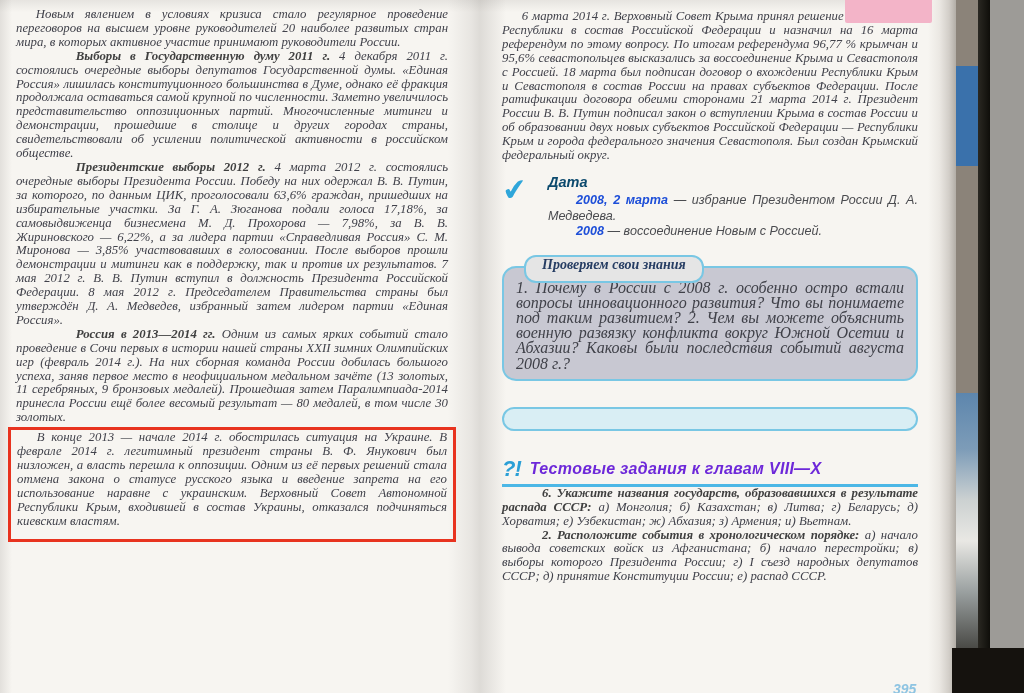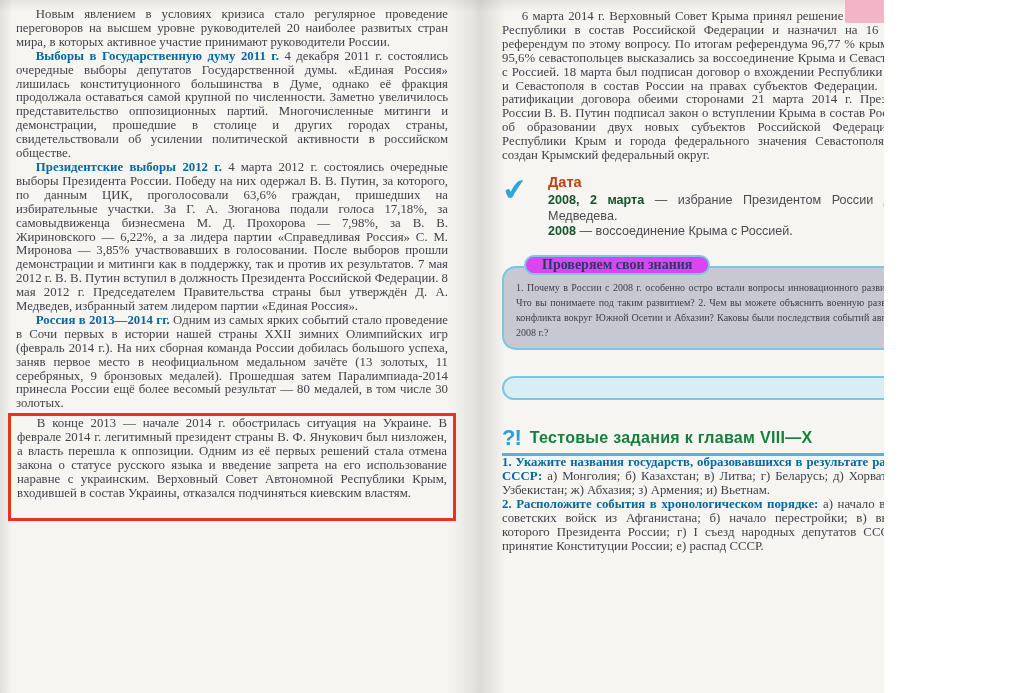--- a/index.html
+++ b/index.html
@@ -1,19 +1,20 @@
 <!DOCTYPE html>
 <html lang="ru"><head>
 <meta charset="utf-8">
 <style>
   html,body { margin:0; padding:0; }
   .scan {
-    position:relative; width:884px; height:693px; overflow:hidden;
+    position:relative; width:1024px; height:693px; overflow:hidden;
     background:#f7f5f1;
     font-family:"Liberation Serif","DejaVu Serif",serif;
+    font-style:italic;
   }
   
   .top-shade   { position:absolute; left:0; top:0; width:1024px; height:12px;
                  background:linear-gradient(180deg, rgba(110,105,100,0.12), rgba(0,0,0,0)); }
   .left-shade  { position:absolute; left:0; top:0; width:12px; height:693px;
                  background:linear-gradient(90deg, rgba(100,95,90,0.14), rgba(0,0,0,0)); }
   .gutter      { position:absolute; left:448px; top:0; width:58px; height:693px;
                  background:linear-gradient(90deg, rgba(0,0,0,0), rgba(95,90,85,0.10) 40%, rgba(95,90,85,0.17) 55%, rgba(0,0,0,0)); }
   .edge-pages  { position:absolute; left:928px; top:0; width:28px; height:693px;
                  background:linear-gradient(90deg,#f7f5f1 0%,#ebe8e3 40%,#d2cec8 75%,#b2ada6 100%); }
@@ -26,46 +27,46 @@
   .edge-outer  { position:absolute; left:990px; top:0; width:34px; height:693px; background:#9d9b97; }
   .edge-bottom { position:absolute; left:952px; top:648px; width:72px; height:45px; background:#15120e; }
   .pink-note   { position:absolute; left:845px; top:0; width:87px; height:23px;
                  background:#f3b4c8; border-radius:0 0 2px 2px; z-index:5; }
   
   .col { position:absolute; color:#41424b; }
   #left-col  { left:16px;  top:8px;  width:432px; }
   #right-col { left:502px; top:10px; width:416px; }
   .col p { margin:0; text-indent:1.55em; text-align:justify;
            font-size:12.8px; line-height:13.9px; }
-  .col p b { color:#0369a1; }
+  .col p b { color:#404040;margin-left:40px; }
   .red-box { margin:2px -8px 0 -8px; border:3px solid #e8331f;
-             padding:1px 6px 17px 6px; background:rgba(255,255,255,0.0); }
+             padding:1px 6px 10px 6px; background:rgba(255,255,255,0.0); }
   
   .data-sec { margin-top:12px; display:flex;
               font-family:"Liberation Sans","DejaVu Sans",sans-serif; }
   .check-icon { flex:0 0 44px; color:#2fa6da; font-size:30px; line-height:28px;
                 font-weight:bold; transform:rotate(-6deg); padding-left:2px; }
   .data-content { flex:1; font-size:12.6px; line-height:15.4px; color:#4b4c50; text-align:justify; }
-  .data-title { font-weight:bold; color:#c2410c; font-size:14.5px; margin-bottom:3px; }
-  .data-date  { color:#14532d; font-weight:bold; }
+  .data-title { font-weight:bold; color:#0c4a6e; font-size:14.5px; margin-bottom:3px; }
+  .data-date  { color:#1d4ed8; font-weight:bold;margin-left:28px; }
   
   .tbox { position:relative; border:2px solid #79c7e4; border-radius:14px;
           margin-top:26px; padding:12px 12px 8px; }
   .tbox-grey { background:#c8c8d2; }
   .tbox-cyan { background:#d9eef4; }
-  .tbox-tab { position:absolute; top:-13px; left:20px; background:#d946ef;
-              border:2px solid #79c7e4; border-radius:12px; padding:0 16px 0;
+  .tbox-tab { position:absolute; top:-13px; left:20px; background:#e5e5e5;
+              border:2px solid #79c7e4; border-radius:12px; padding:0 16px 8px;
               font-weight:bold; color:#263d63; font-size:14px; white-space:nowrap; }
-  .tbox-text { font-size:10px; line-height:15.2px; color:#3f4048; text-align:justify; }
+  .tbox-text { font-size:16px; line-height:15.2px; color:#3f4048; text-align:justify; }
   
   .test-head { margin-top:28px; padding-bottom:5px; border-bottom:3px solid #4cb7e6;
                display:flex; align-items:center; gap:9px;
                font-family:"Liberation Sans","DejaVu Sans",sans-serif; }
   .qmark { color:#2b9fd6; font-weight:bold; font-size:22px; letter-spacing:-1px; line-height:20px; }
-  .test-title { font-weight:bold; font-size:16px; color:#15803d; letter-spacing:0.3px; }
+  .test-title { font-weight:bold; font-size:16px; color:#6d28d9; letter-spacing:0.3px; }
   .task { margin-top:12px; text-indent:0 !important; }
   .page-num { position:absolute; left:893px; top:681px; color:#8ec4e2;
               font-family:"Liberation Sans","DejaVu Sans",sans-serif;
               font-weight:bold; font-size:14px; z-index:4; }
 </style>
 </head>
 <body>
 
 <div class="scan">
 
@@ -92,35 +93,35 @@
   </div>
 
   <div class="col" id="right-col">
     <p><span>6 марта 2014 г. Верховный Совет Крыма принял решение о вхождении Республики в состав Российской Федерации и назначил на 16 марта референдум по этому вопросу. По итогам референдума 96,77 % крымчан и 95,6% севастопольцев высказались за воссоединение Крыма и Севастополя с Россией. 18 марта был подписан договор о вхождении Республики Крым и Севастополя в состав России на правах субъектов Федерации. После ратификации договора обеими сторонами 21 марта 2014 г. Президент России В. В. Путин подписал закон о вступлении Крыма в состав России и об образовании двух новых субъектов Российской Федерации — Республики Крым и города федерального значения Севастополя. Был создан Крымский федеральный округ.</span></p>
 
     <div class="data-sec">
       <div class="check-icon">✔</div>
       <div class="data-content">
         <div class="data-title">Дата</div>
         <div><span class="data-date">2008, 2 марта</span> <span>— избрание Президентом России Д. А. Медведева.</span></div>
-        <div><span class="data-date">2008</span> <span>— воссоединение Крыма с Россией.</span></div>
+        <div><span class="data-date">2008</span> <span>— воссоединение Новым с Россией.</span></div>
       </div>
     </div>
 
     <div class="tbox tbox-grey">
       <div class="tbox-tab">Проверяем свои знания</div>
       <div class="tbox-text">1. Почему в России с 2008 г. особенно остро встали вопросы инновационного развития? Что вы понимаете под таким развитием? 2. Чем вы можете объяснить военную развязку конфликта вокруг Южной Осетии и Абхазии? Каковы были последствия событий августа 2008 г.?</div>
     </div>
 
     <div class="tbox tbox-cyan">
     </div>
 
     <div class="test-head">
       <span class="qmark">?!</span>
       <span class="test-title">Тестовые задания к главам VIII—X</span>
     </div>
 
-    <p class="task"><b>1. Укажите названия государств, образовавшихся в результате распада СССР:</b> <span>а) Монголия; б) Казахстан; в) Литва; г) Беларусь; д) Хорватия; е) Узбекистан; ж) Абхазия; з) Армения; и) Вьетнам.</span></p>
+    <p class="task"><b>6. Укажите названия государств, образовавшихся в результате распада СССР:</b> <span>а) Монголия; б) Казахстан; в) Литва; г) Беларусь; д) Хорватия; е) Узбекистан; ж) Абхазия; з) Армения; и) Вьетнам.</span></p>
     <p class="task"><b>2. Расположите события в хронологическом порядке:</b> <span>а) начало вывода советских войск из Афганистана; б) начало перестройки; в) выборы которого Президента России; г) I съезд народных депутатов СССР; д) принятие Конституции России; е) распад СССР.</span></p>
   </div>
 
   <div class="page-num">395</div>
 </div>
 
 </body></html>

